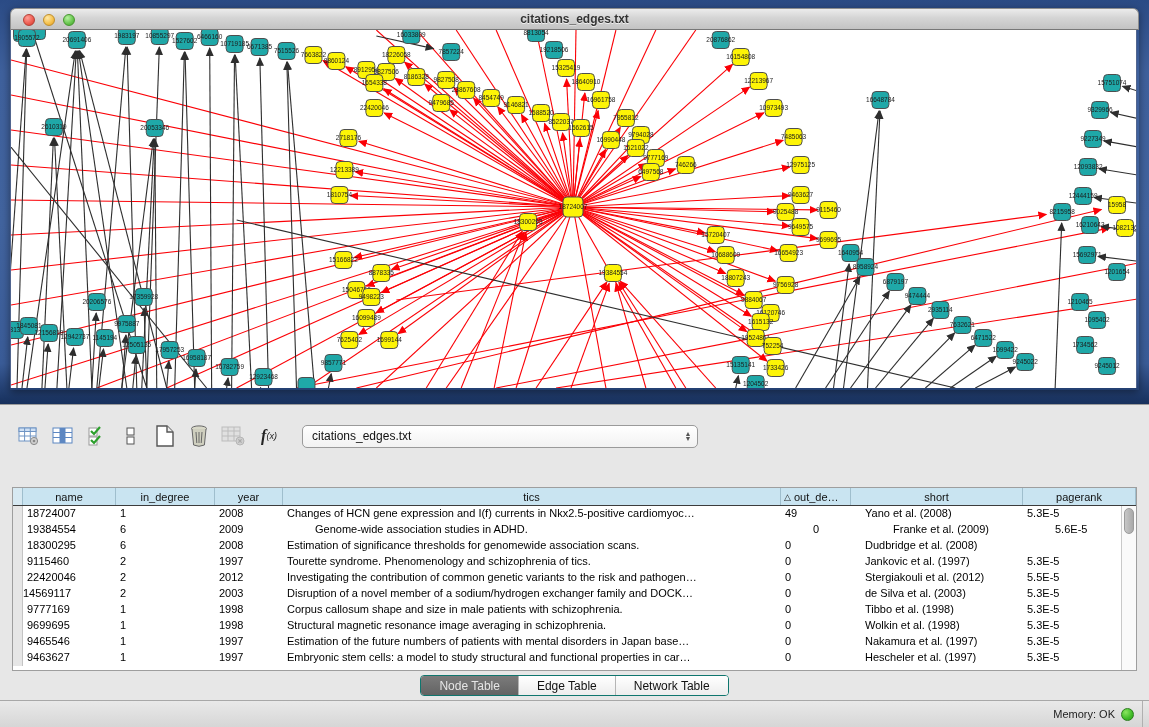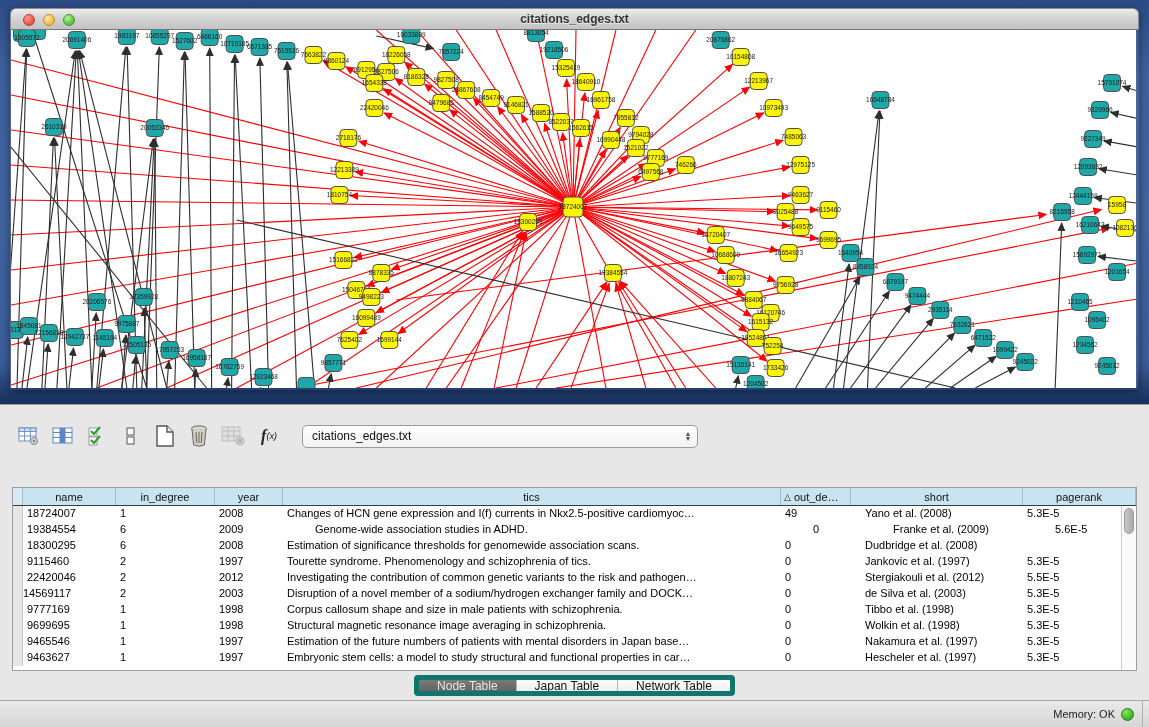--- a/index.html
+++ b/index.html
@@ -56,21 +56,21 @@
   .rows { flex:1; }
   .trow { display:flex; height:16px; font-size:11px; color:#000; }
   .td { overflow:hidden; white-space:nowrap; padding-top:1px; }
   .gutter-h { background:#d7e9f2; }
   .gutter-b { background:#e6e6e6; border-right:1px solid #c4c4c4; }
   .vscroll { width:15px; border-left:1px solid #c9c9c9; background:#fafafa; position:relative; }
   .vthumb { position:absolute; left:2px; top:2px; width:10px; height:26px; border-radius:6px;
     background:linear-gradient(90deg,#c7c7c7,#a9a9a9); border:1px solid #9b9b9b; }
 
   .tabbar { position:absolute; left:0; right:0; top:270px; height:26px; display:flex; justify-content:center; }
-  .seg { display:flex; height:21px; border:5px solid #0f766e; border-radius:4px; overflow:hidden; background:#fff; font-size:12px; }
+  .seg { display:flex; height:21px; border:1px solid #0f766e; border-radius:4px; overflow:hidden; background:#fff; font-size:12px; }
   .seg .tab { padding:2px 18px; display:flex; align-items:center; background:linear-gradient(180deg,#ffffff,#ededed); color:#111; border-right:1px solid #b5b5b5; }
   .seg .tab:last-child { border-right:none; }
   .seg .tab.sel { background:linear-gradient(180deg,#7b7b7b,#636363); color:#e6e6e6; }
 
   .statusbar { position:absolute; left:0; top:700px; width:1149px; height:27px;
     background:linear-gradient(180deg,#e9e9e9,#d6d6d6); border-top:1px solid #a8a8a8;
     display:flex; align-items:center; justify-content:flex-end; }
   .mem { display:flex; align-items:center; gap:6px; padding-right:8px; border-right:1px solid #b0b0b0; margin-right:6px; height:100%; }
   .mem .lbl { font-size:11px; color:#222; }
   .memdot { width:13px; height:13px; border-radius:50%; border:1px solid #2a7d1c;
@@ -713,21 +713,21 @@
           </div>
         <div class="vscroll">
           <div class="vthumb"></div>
         </div>
       </div>
     </div>
 
     <div class="tabbar">
       <div class="seg">
         <span class="tab sel">Node Table</span>
-        <span class="tab">Japan Table</span>
+        <span class="tab">Edge Table</span>
         <span class="tab">Network Table</span>
       </div>
     </div>
   </div>
 
   <div class="statusbar">
     <div class="mem">
       <span class="lbl">Memory: OK</span>
       <span class="memdot"></span>
     </div>

